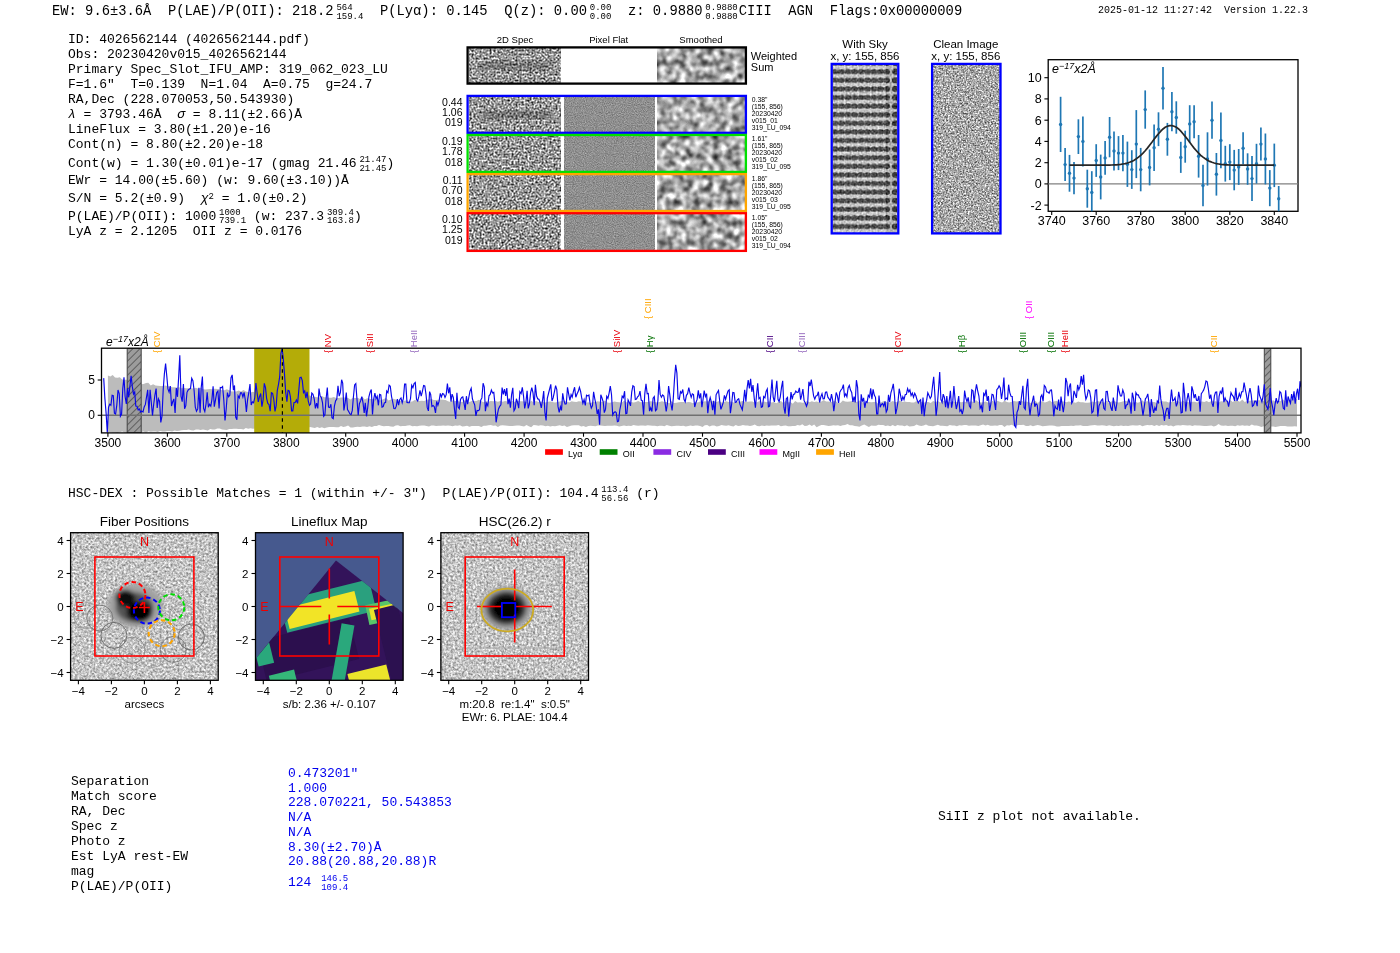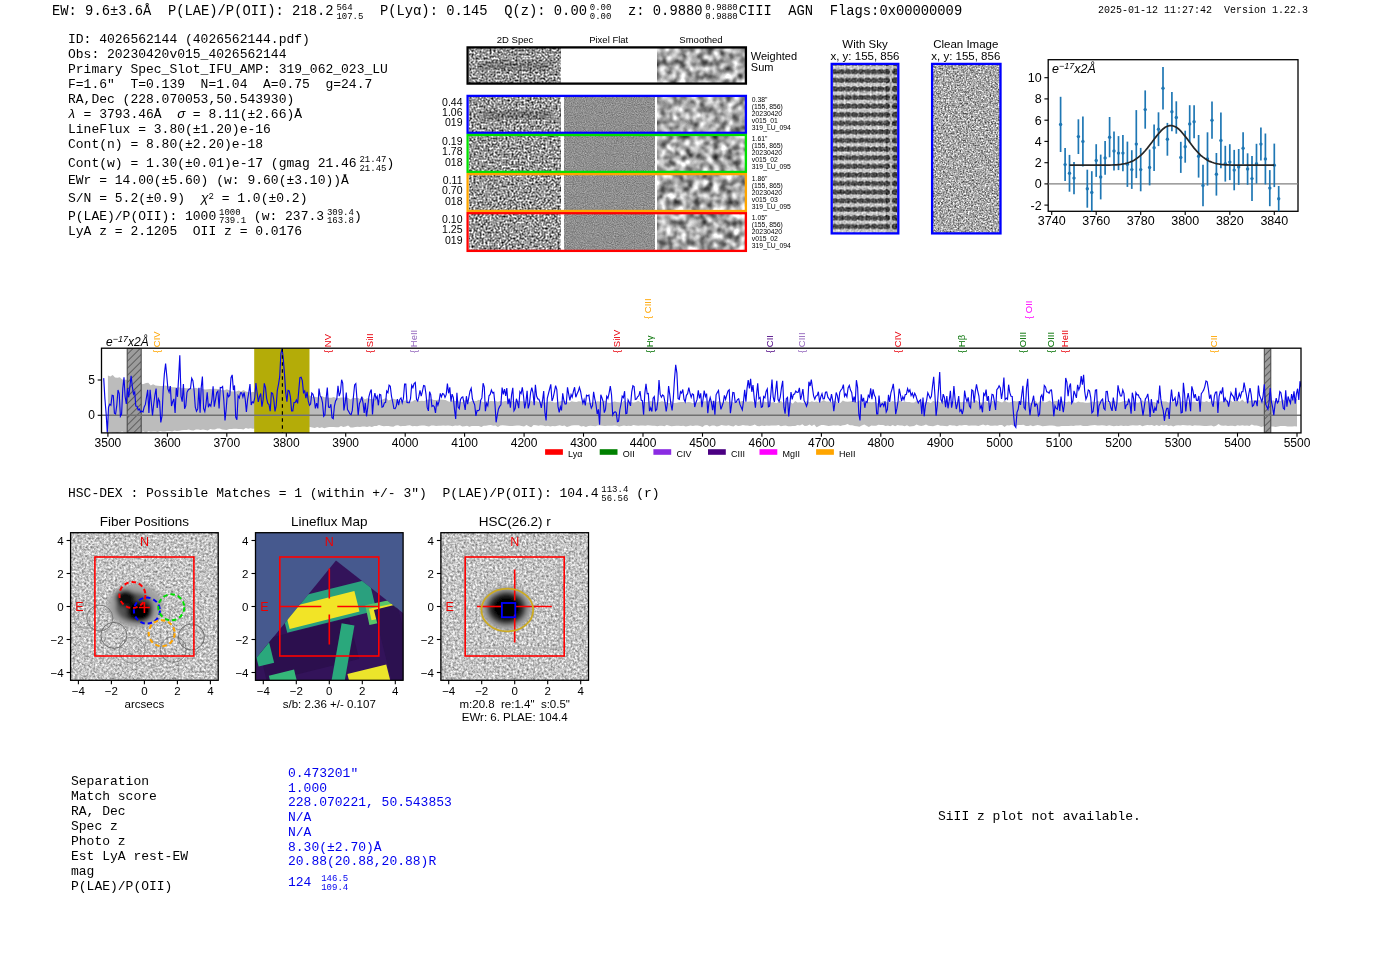--- a/index.html
+++ b/index.html
@@ -637,18 +637,18 @@
     <line x1="436.9" y1="540.5" x2="440.9" y2="540.5" stroke="#000" stroke-width="1.1"></line>
     <text x="433.9" y="544.5" font-size="11.5" text-anchor="end" font-family="Liberation Sans, sans-serif">4</text>
     <text x="144.4" y="526" font-size="13.5" text-anchor="middle" font-family="Liberation Sans, sans-serif">Fiber Positions</text>
     <text x="329.3" y="526" font-size="13.5" text-anchor="middle" font-family="Liberation Sans, sans-serif">Lineflux Map</text>
     <text x="514.7" y="526" font-size="13.5" text-anchor="middle" font-family="Liberation Sans, sans-serif">HSC(26.2) r</text>
     <text x="144.4" y="707.5" font-size="11.5" text-anchor="middle" font-family="Liberation Sans, sans-serif">arcsecs</text>
     <text x="329.3" y="707.5" font-size="11.5" text-anchor="middle" font-family="Liberation Sans, sans-serif">s/b: 2.36 +/- 0.107</text>
     <text x="514.7" y="707.5" font-size="11.5" text-anchor="middle" font-family="Liberation Sans, sans-serif">m:20.8&nbsp; re:1.4"&nbsp; s:0.5"</text>
     <text x="514.7" y="721" font-size="11.5" text-anchor="middle" font-family="Liberation Sans, sans-serif">EWr: 6. PLAE: 104.4</text>
 </svg>
-<div class="abs" id="hdr">EW: 9.6±3.6Å&nbsp; P(LAE)/P(OII): 218.2 <span class="stk"><span>564</span><br><span>107.5</span></span>&nbsp; P(Lyα): 0.145&nbsp; Q(z): 0.00 <span class="stk"><span>0.00</span><br><span>0.00</span></span>&nbsp; z: 0.9880 <span class="stk"><span>0.9880</span><br><span>0.9880</span></span> CIII&nbsp; AGN&nbsp; Flags:0x00000009</div>
+<div class="abs" id="hdr">EW: 9.6±3.6Å&nbsp; P(LAE)/P(OII): 218.2 <span class="stk"><span>564</span><br><span>159.4</span></span>&nbsp; P(Lyα): 0.145&nbsp; Q(z): 0.00 <span class="stk"><span>0.00</span><br><span>0.00</span></span>&nbsp; z: 0.9880 <span class="stk"><span>0.9880</span><br><span>0.9880</span></span> CIII&nbsp; AGN&nbsp; Flags:0x00000009</div>
 <div class="abs" id="date">2025-01-12 11:27:42&nbsp; Version 1.22.3</div>
 <div class="abs" id="lblk"><div style="position:absolute;left:0;top:-2.0px">ID: 4026562144 (4026562144.pdf)</div><div style="position:absolute;left:0;top:13.3px">Obs: 20230420v015_4026562144</div><div style="position:absolute;left:0;top:28.0px">Primary Spec_Slot_IFU_AMP: 319_062_023_LU</div><div style="position:absolute;left:0;top:42.8px">F=1.6"&nbsp; T=0.139&nbsp; N=1.04&nbsp; A=0.75&nbsp; g=24.7</div><div style="position:absolute;left:0;top:57.5px">RA,Dec (228.070053,50.543930)</div><div style="position:absolute;left:0;top:72.8px"><i>λ</i> = 3793.46Å&nbsp; <i>σ</i> = 8.11(±2.66)Å</div><div style="position:absolute;left:0;top:88.1px">LineFlux = 3.80(±1.20)e-16</div><div style="position:absolute;left:0;top:103.0px">Cont(n) = 8.80(±2.20)e-18</div><div style="position:absolute;left:0;top:121.2px">Cont(w) = 1.30(±0.01)e-17 (gmag 21.46 <span class="stk"><span>21.47</span><br><span>21.45</span></span>)</div><div style="position:absolute;left:0;top:138.9px">EWr = 14.00(±5.60) (w: 9.60(±3.10))Å</div><div style="position:absolute;left:0;top:155.4px">S/N = 5.2(±0.9)&nbsp; <i>χ</i><sup>2</sup> = 1.0(±0.2)</div><div style="position:absolute;left:0;top:173.8px">P(LAE)/P(OII): 1000 <span class="stk"><span>1000</span><br><span>739.1</span></span> (w: 237.3 <span class="stk"><span>309.4</span><br><span>163.8</span></span>)</div><div style="position:absolute;left:0;top:189.7px">LyA z = 2.1205&nbsp; OII z = 0.0176</div></div>
 <div class="abs" id="hscline">HSC-DEX : Possible Matches = 1 (within +/- 3")&nbsp; P(LAE)/P(OII): 104.4 <span class="stk"><span>113.4</span><br><span>56.56</span></span> (r)</div>
 <div class="abs" id="tbl-l"><div style="position:absolute;left:0;top:0.0px">Separation</div><div style="position:absolute;left:0;top:14.9px">Match score</div><div style="position:absolute;left:0;top:29.9px">RA, Dec</div><div style="position:absolute;left:0;top:44.8px">Spec z</div><div style="position:absolute;left:0;top:59.7px">Photo z</div><div style="position:absolute;left:0;top:74.7px">Est LyA rest-EW</div><div style="position:absolute;left:0;top:89.6px">mag</div><div style="position:absolute;left:0;top:104.5px">P(LAE)/P(OII)</div></div>
 <div class="abs" id="tbl-v"><div style="position:absolute;left:0;top:0.0px">0.473201"</div><div style="position:absolute;left:0;top:14.8px">1.000</div><div style="position:absolute;left:0;top:29.5px">228.070221, 50.543853</div><div style="position:absolute;left:0;top:44.3px">N/A</div><div style="position:absolute;left:0;top:59.1px">N/A</div><div style="position:absolute;left:0;top:73.8px">8.30(±2.70)Å</div><div style="position:absolute;left:0;top:88.6px">20.88(20.88,20.88)R</div><div style="position:absolute;left:0;top:108.5px">124 <span class="stk"><span>146.5</span><br><span>109.4</span></span></div></div>
 <div class="abs" id="photz">SiII z plot not available.</div>
 </body></html>

